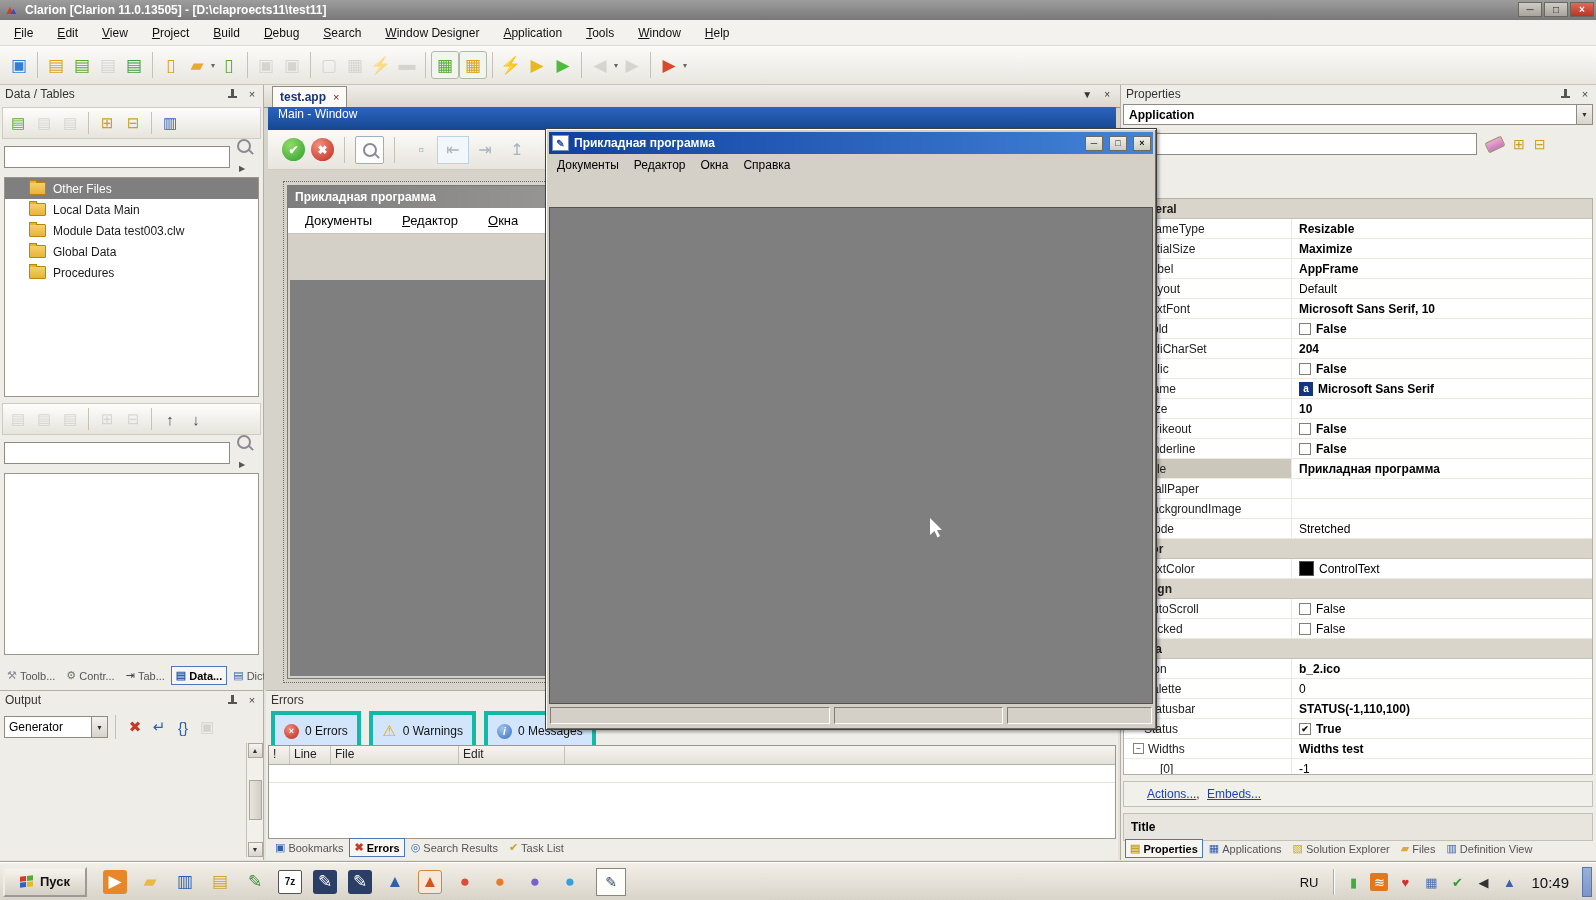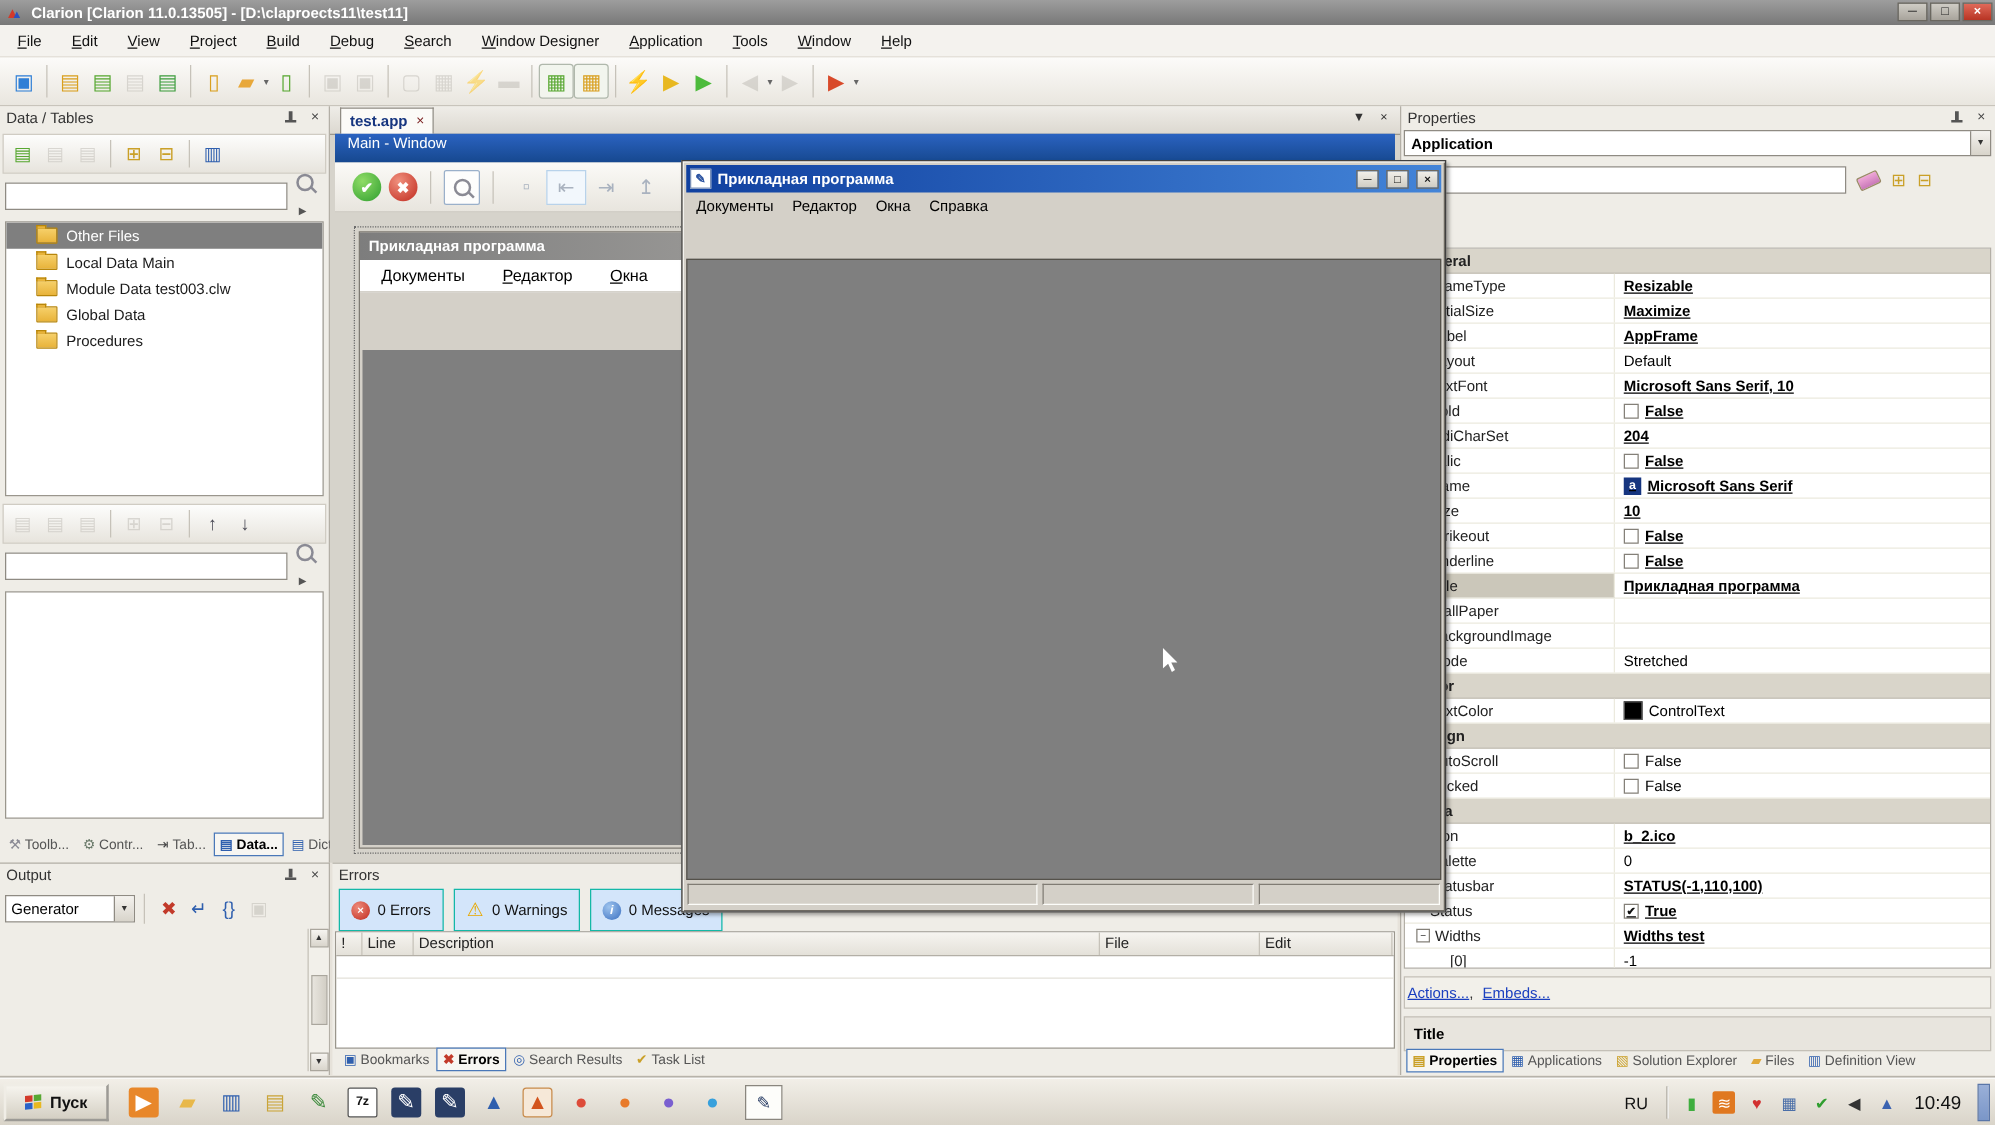--- a/index.html
+++ b/index.html
@@ -112,21 +112,21 @@
   .dw-menu-item::first-letter{text-decoration:underline;}
   .dw-buttons{position:absolute;top:60px;left:15px;display:flex;gap:8px;}
   .btn3d{background:#d4d0c8;border-top:2px solid #fbfbf8;border-left:2px solid #fbfbf8;border-right:2px solid #5a564e;
     border-bottom:2px solid #5a564e;font-size:13px;padding:5px 13px;font-family:"Liberation Sans",sans-serif;margin-top:48px;}
   .btn3d.b{font-weight:bold;outline:1px solid #333;}
   .dw-client{position:absolute;top:94px;left:2px;right:2px;bottom:2px;background:#7f7f7f;}
 
   
   .errors-panel{top:690px;left:266px;width:852px;height:170px;background:#efede7;border-top:1px solid #b3afa6;box-sizing:border-box;}
   .err-btns{position:absolute;top:20px;left:5px;display:flex;gap:8px;}
-  .err-btn{display:flex;align-items:center;gap:6px;font-size:12px;color:#111;background:#d3e5fa;border:1px solid #14b8a6;
+  .err-btn{display:flex;align-items:center;gap:6px;font-size:12px;color:#111;background:#d3e5fa;border:4px solid #14b8a6;
     height:24px;padding:16px 9px;box-sizing:border-box;}
   .err-ic{width:15px;height:15px;display:flex;align-items:center;justify-content:center;font-size:11px;border-radius:50%;}
   .err-ic.err{background:radial-gradient(circle at 35% 30%,#ee8a7a,#c02a1e);color:#fff;font-size:9px;}
   .err-ic.err::after{content:"×";font-weight:bold;}
   .err-ic.warn{color:#e8a800;font-size:15px;border-radius:0;}
   .err-ic.warn::after{content:"⚠";}
   .err-ic.info{background:radial-gradient(circle at 35% 30%,#9ec4ee,#3a6fc0);color:#fff;font-size:10px;font-style:italic;font-weight:bold;}
   .err-ic.info::after{content:"i";}
   .err-table{position:absolute;top:54px;left:2px;right:2px;height:94px;background:#fff;border:1px solid #9a968d;box-sizing:border-box;}
   .err-thead{display:flex;height:18px;background:linear-gradient(#f6f4f0,#e4e1d9);border-bottom:1px solid #b3afa6;}
@@ -138,36 +138,36 @@
   .prop-combo{position:absolute;top:19px;left:2px;right:3px;height:21px;background:#fff;border:1px solid #8f8b83;
     display:flex;align-items:center;box-sizing:border-box;}
   .prop-combo .txt{flex:1;font-size:12px;font-weight:bold;padding-left:5px;}
   .prop-search{position:absolute;top:46px;left:4px;right:4px;height:26px;display:flex;align-items:center;gap:9px;}
   .eraser{width:16px;height:9px;background:linear-gradient(#f0a8d8,#c878b8);border:1px solid #986;transform:rotate(-25deg);border-radius:2px;}
   .gold{color:#caa028;font-size:14px;}
   .prop-grid{position:absolute;top:113px;left:2px;width:470px;height:577px;background:#fff;border:1px solid #b3afa6;overflow:hidden;box-sizing:border-box;}
   .prow{height:20px;display:flex;border-bottom:1px solid #eceade;font-size:12px;box-sizing:border-box;}
   .prow .pname{width:168px;padding-left:20px;color:#222;display:flex;align-items:center;gap:4px;border-right:1px solid #eceade;box-sizing:border-box;overflow:hidden;white-space:nowrap;}
   .prow .pval{flex:1;padding-left:7px;display:flex;align-items:center;gap:5px;overflow:hidden;white-space:nowrap;}
-  .prow.bv .pval{font-weight:bold;text-decoration:underline;}
+  .prow.bv .pval{font-weight:bold;}
   .prow.cat{background:#d9d5ca;border-bottom:1px solid #c4c0b5;}
   .prow.cat .pname{width:100%;border-right:none;font-weight:bold;padding-left:8px;}
   .prow.sel .pname{background:#cbc7ba;}
   .prow.ind .pname{padding-left:36px;}
   .prow .cb,.prow .ficon,.prow .swatch,.prow .expander{display:none;}
   .prow.cbu .cb,.prow.cbc .cb{display:flex;width:12px;height:12px;border:1px solid #848078;background:#fff;
     align-items:center;justify-content:center;font-size:9px;color:#111;flex:0 0 auto;box-sizing:border-box;}
   .prow.cbc .cb::after{content:"✔";}
   .prow.fi .ficon{display:flex;width:14px;height:14px;background:#16357f;color:#fff;font-size:10px;
     align-items:center;justify-content:center;flex:0 0 auto;}
   .prow.sw .swatch{display:inline-block;width:13px;height:13px;background:#000;border:1px solid #555;flex:0 0 auto;}
   .prow.exp .expander{display:flex;width:9px;height:9px;border:1px solid #848078;background:#fff;font-size:8px;
     line-height:7px;align-items:center;justify-content:center;margin-left:-11px;flex:0 0 auto;}
   .links-bar{position:absolute;top:696px;left:2px;right:3px;height:26px;background:#f2f0ea;border:1px solid #c4c0b7;
-    display:flex;align-items:center;padding-left:2px;font-size:12px;box-sizing:border-box;}
+    display:flex;align-items:center;padding-left:23px;font-size:12px;box-sizing:border-box;}
   .plink{color:#1a3fbf;text-decoration:underline;}
   .plink-sep{margin:0 4px 0 0;color:#333;}
   .title-section{position:absolute;top:728px;left:2px;right:3px;height:28px;background:#e8e5de;border:1px solid #c4c0b7;
     display:flex;align-items:center;padding-left:7px;font-size:12px;font-weight:bold;box-sizing:border-box;}
 
   
   .float-win{top:128px;left:545px;width:612px;height:602px;background:#d4d0c8;border:1px solid #404040;
     box-shadow:inset 1px 1px 0 #fdfdfa, inset -1px -1px 0 #6e6a62, 2px 2px 3px rgba(0,0,0,.35);
     padding:3px;box-sizing:border-box;z-index:40;}
   .fw-titlebar{height:22px;background:linear-gradient(90deg,#10409f,#4384d8);display:flex;align-items:center;
@@ -656,21 +656,20 @@
         <span class="err-btn">
           <span class="err-ic info"></span>
           <span>0 Messages</span>
         </span>
       </div>
     <div class="err-table">
       <div class="err-thead">
 
       <span class="err-th" style="width: 21px;">!</span>
           <span class="err-th" style="width: 41px;">Line</span>
-          <span class="err-th" style="width: 549px;">Description</span>
           <span class="err-th" style="width: 128px;">File</span>
           <span class="err-th" style="width: 106px;">Edit</span>
         </div>
       <div class="err-row"></div>
     </div>
     <div class="dock-tabs abs" style="bottom:3px;left:2px;height:24px;">
 
         <span class="dock-tab">
           <span class="dt-ic" style="color: rgb(47, 95, 174);">▣</span>
           <span class="dt-lb">Bookmarks</span>

